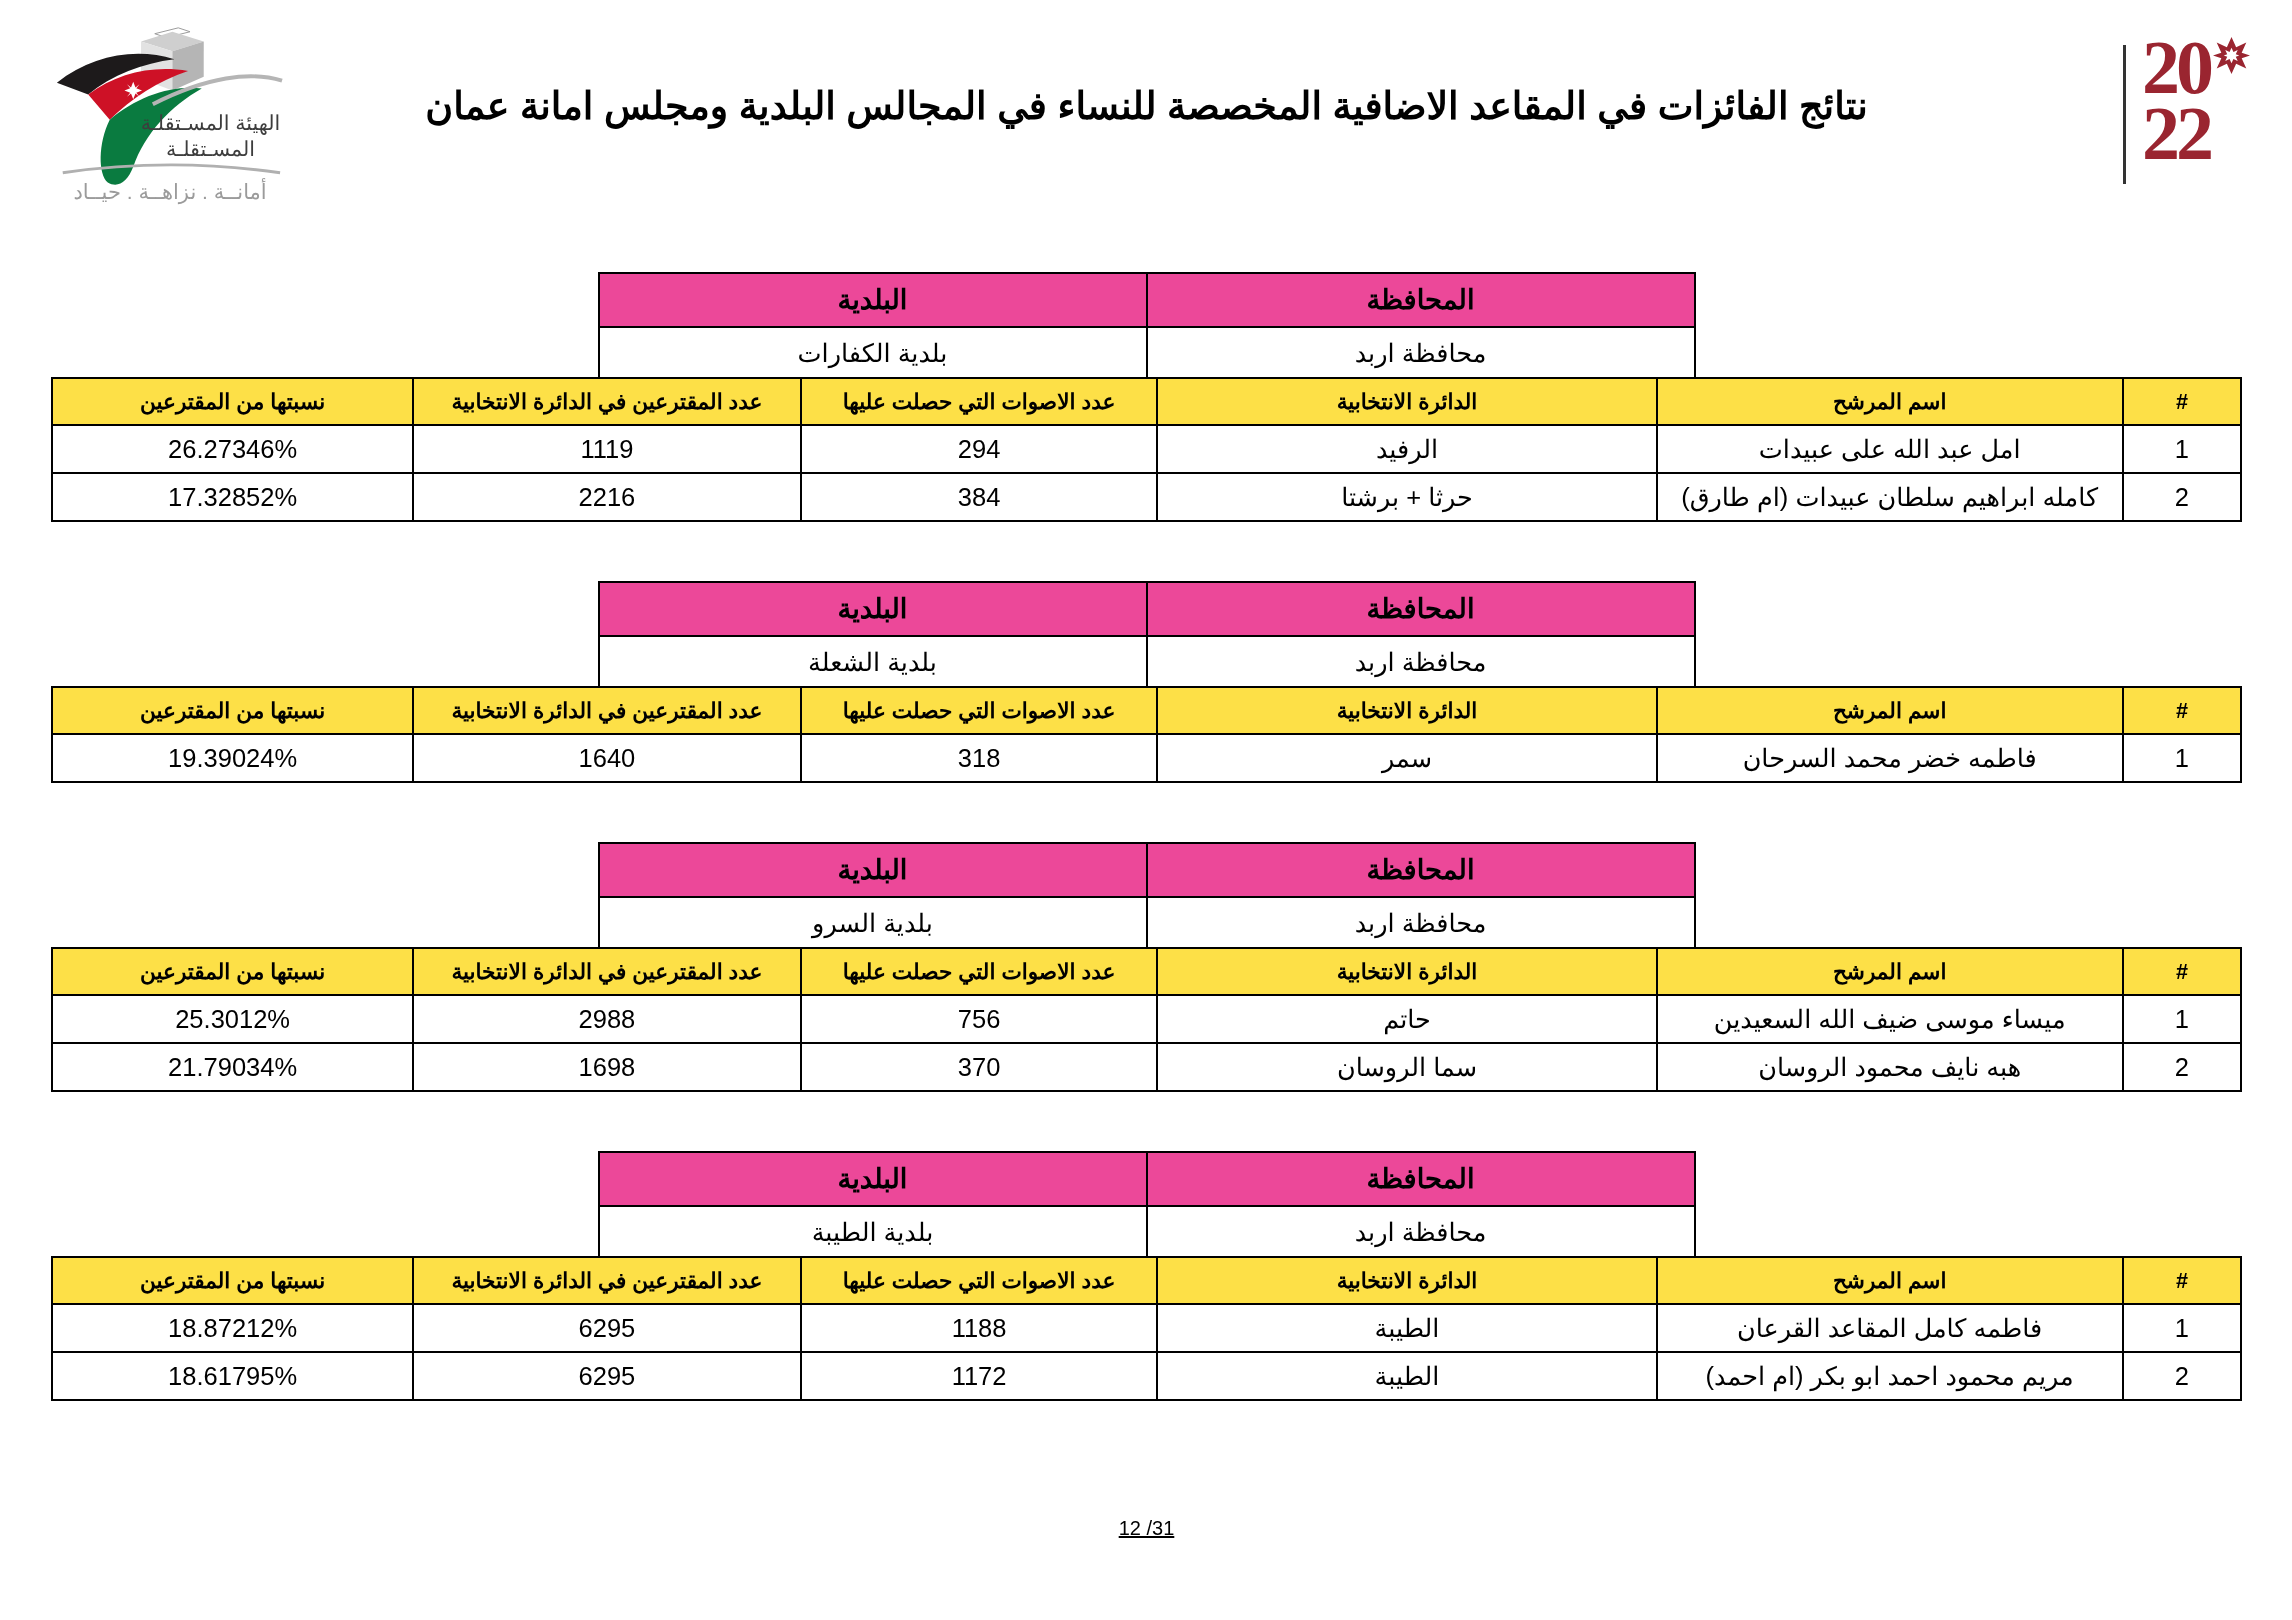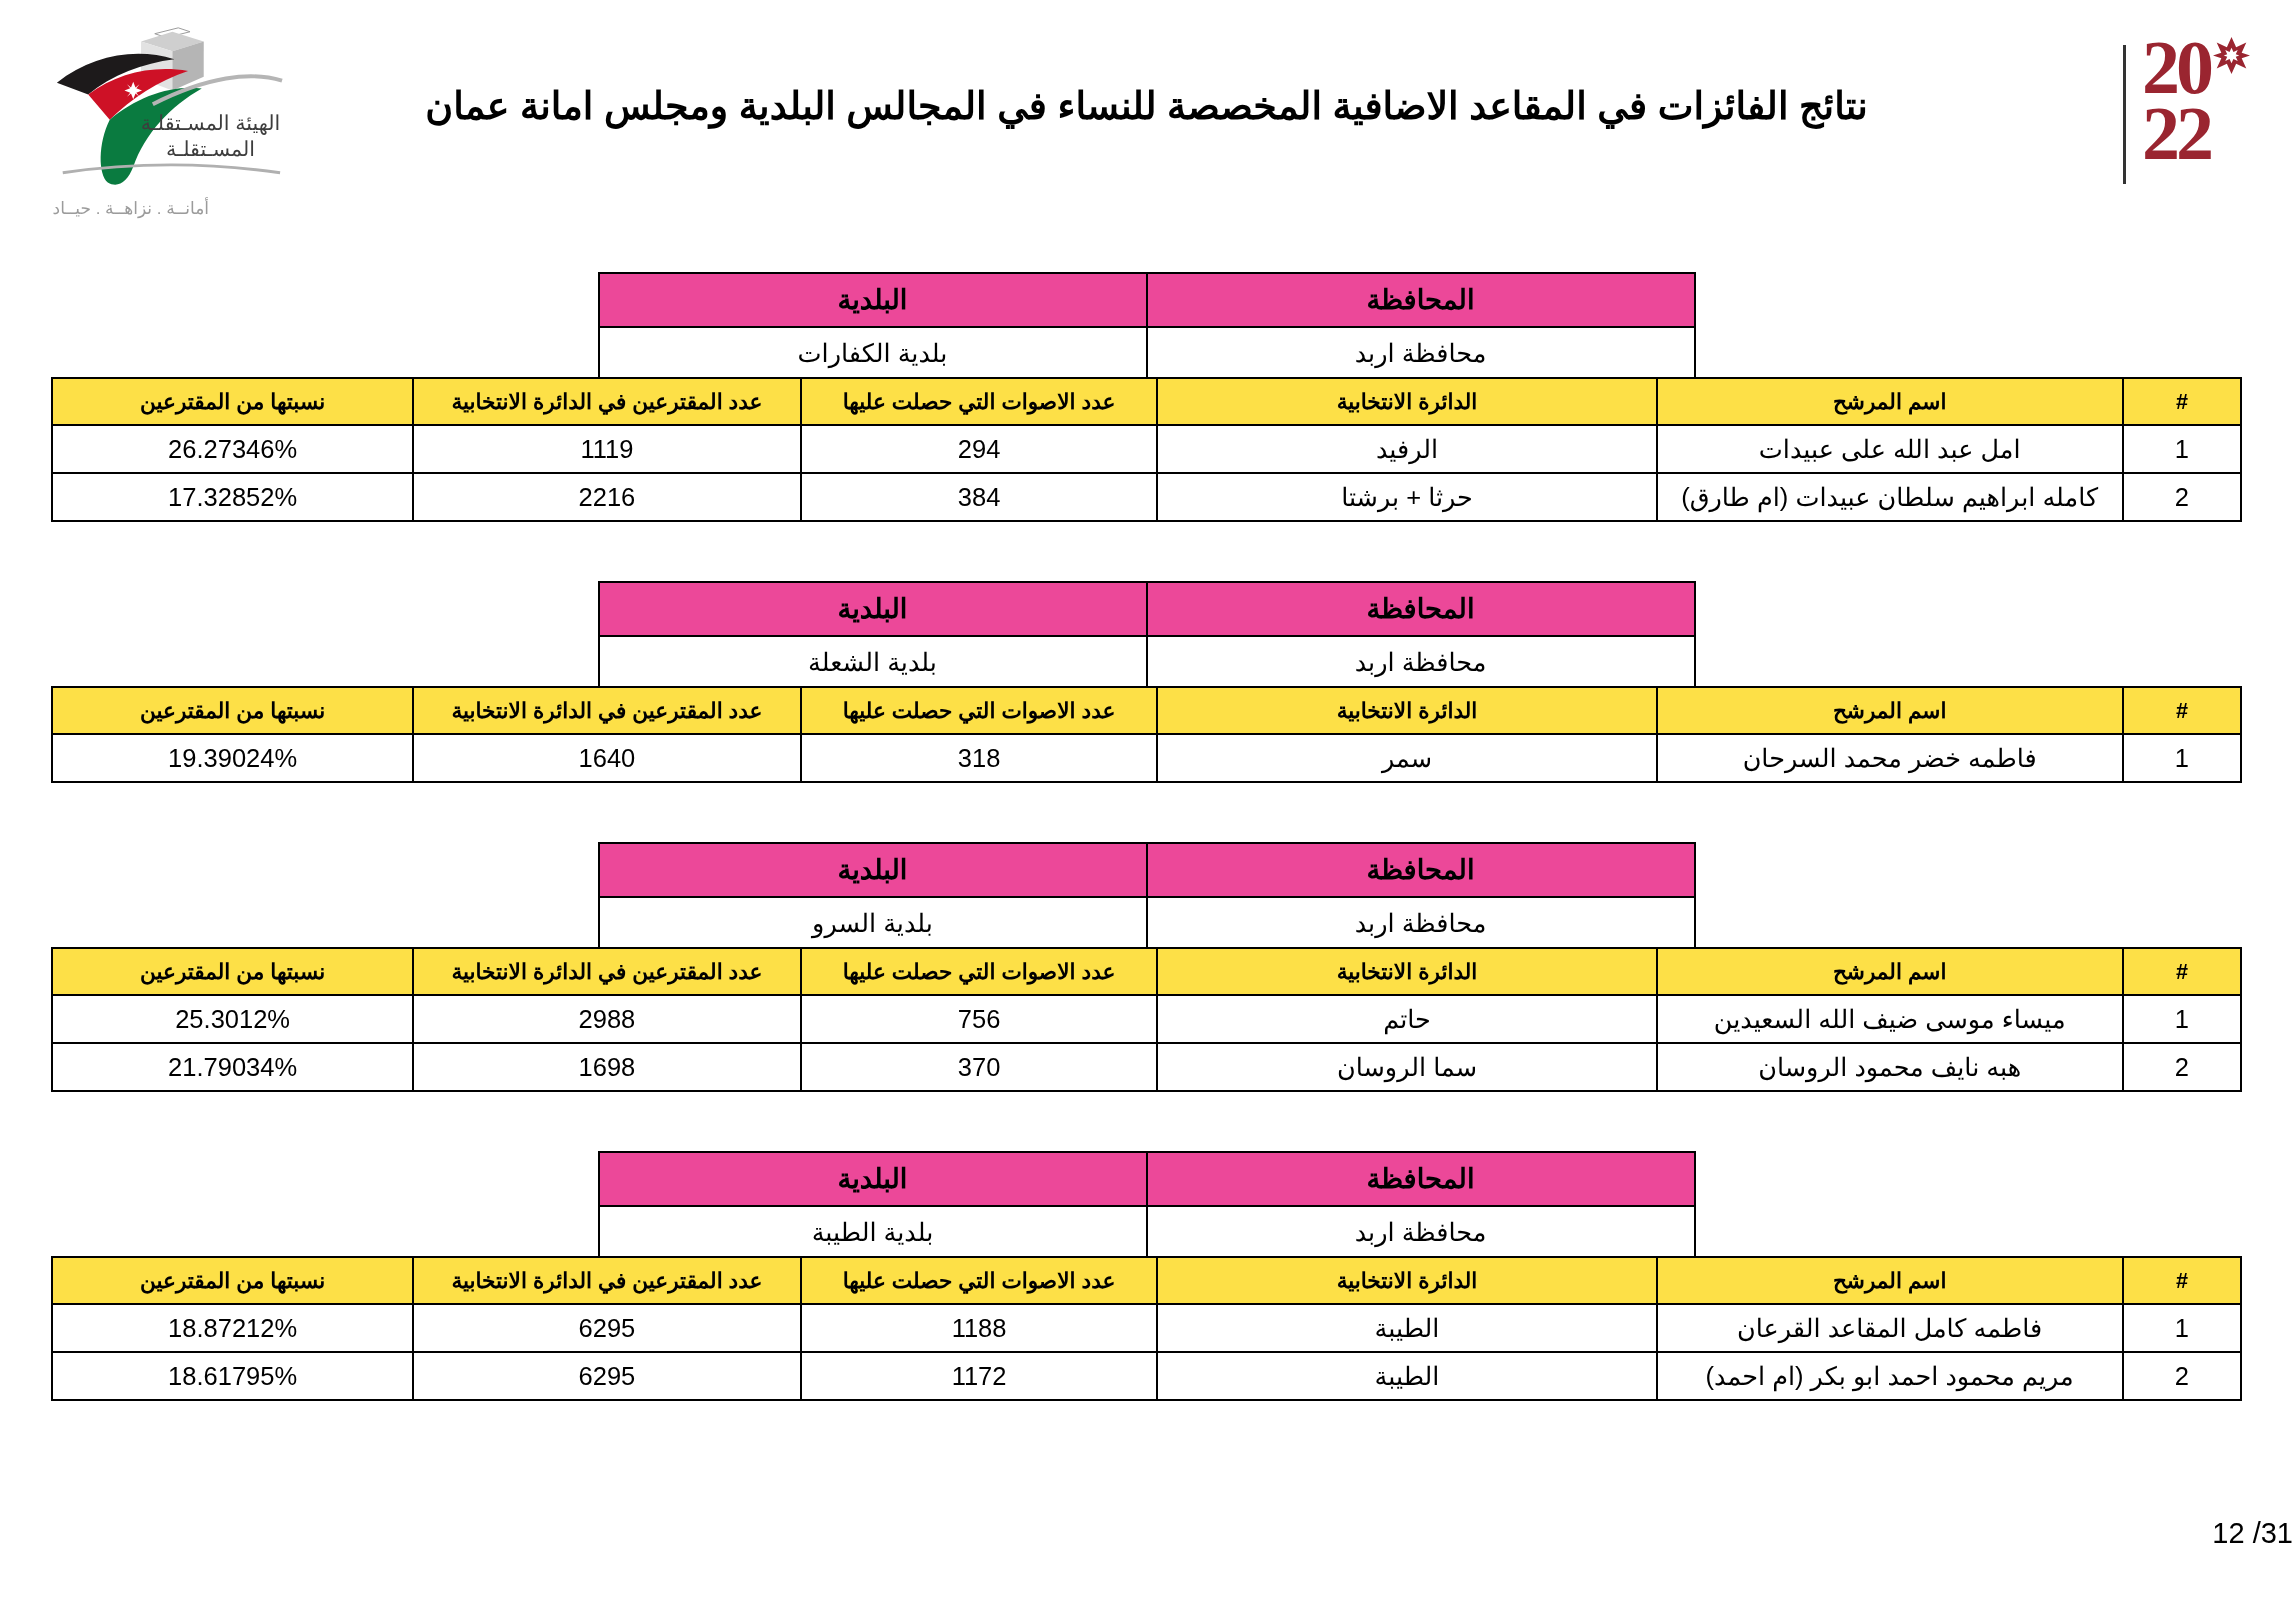--- a/index.html
+++ b/index.html
@@ -6,22 +6,22 @@
   body{
     width:2293px;height:1620px;position:relative;background:#ffffff;
     font-family:"Liberation Sans", sans-serif;color:#000;
     overflow:hidden;
   }
   
   .iec-logo{position:absolute;left:35px;top:19.6px;width:265px;height:186px;}
   .iec-logo svg{position:absolute;left:0;top:0;}
   .iec-name{position:absolute;left:101px;top:90px;width:149px;text-align:center;
     font-weight:normal;font-size:20.6px;line-height:1.28;color:#3d3d3d;direction:rtl;}
-  .iec-tagline{position:absolute;left:17.6px;top:160px;width:235px;text-align:left;
-    font-size:17px;color:#9b9b9b;direction:rtl;letter-spacing:1px;margin-top:18px;}
+  .iec-tagline{position:absolute;left:17.6px;top:160px;width:235px;text-align:center;
+    font-size:21px;color:#9b9b9b;direction:rtl;letter-spacing:1px;}
   .doc-title{position:absolute;top:84px;left:0;right:0;text-align:center;direction:rtl;
     font-size:38px;font-weight:bold;color:#000;}
   .elect-logo{position:absolute;top:37px;right:43px;display:flex;gap:15.7px;align-items:flex-start;}
   .elect-text{direction:rtl;text-align:right;font-weight:bold;color:#1a1a1a;
     font-size:24.5px;line-height:1.34;padding-top:13.7px;}
   .elect-text .l1{font-size:26.5px;}
   .logo-divider{width:2.9px;height:139px;background:#333;margin-top:7.8px;}
   .year-block{direction:ltr;font-weight:bold;letter-spacing:-3.9px;line-height:0.8;}
   .yr-top{display:flex;align-items:flex-start;gap:2.9px;font-size:76px;}
   .yr-bottom{font-size:76px;margin-top:4.9px;}
@@ -34,21 +34,21 @@
   .mini td{border:2px solid #000;text-align:center;vertical-align:middle;}
   .mini tr.hdr td{background:#ec4899;font-weight:bold;font-size:27.4px;height:50px;border-bottom:2.9px solid #000;}
   .mini tr.val td{font-size:25.5px;height:47px;border-bottom:none;}
   .main{width:100%;direction:rtl;}
   .main th{background:#fde047;font-weight:bold;font-size:21.6px;height:43px;
     border:2px solid #000;border-top-width:2.9px;border-bottom-width:2.9px;text-align:center;vertical-align:middle;}
   .main td{font-size:25.5px;height:44px;border:2px solid #000;border-bottom-width:2.9px;
     text-align:center;vertical-align:middle;}
   .num{direction:ltr;unicode-bidi:embed;}
   
-  .page-num{position:absolute;top:1517px;left:0;right:0;text-align:right;font-size:29px;color:#000;}
+  .page-num{position:absolute;top:1517px;left:0;right:0;text-align:center;font-size:20px;color:#000;text-decoration:underline;}
 </style>
 </head>
 <body>
 
 <div class="iec-logo">
   <svg width="265" height="186" viewBox="0 0 270 190">
 
     <g>
       <polygon points="122,14 146,8 158,12 134,18" fill="#ffffff" stroke="#9a9a9a" stroke-width="1"></polygon>
       <polygon points="108,22 140,12 172,22 140,32" fill="#cfcfcf"></polygon>

